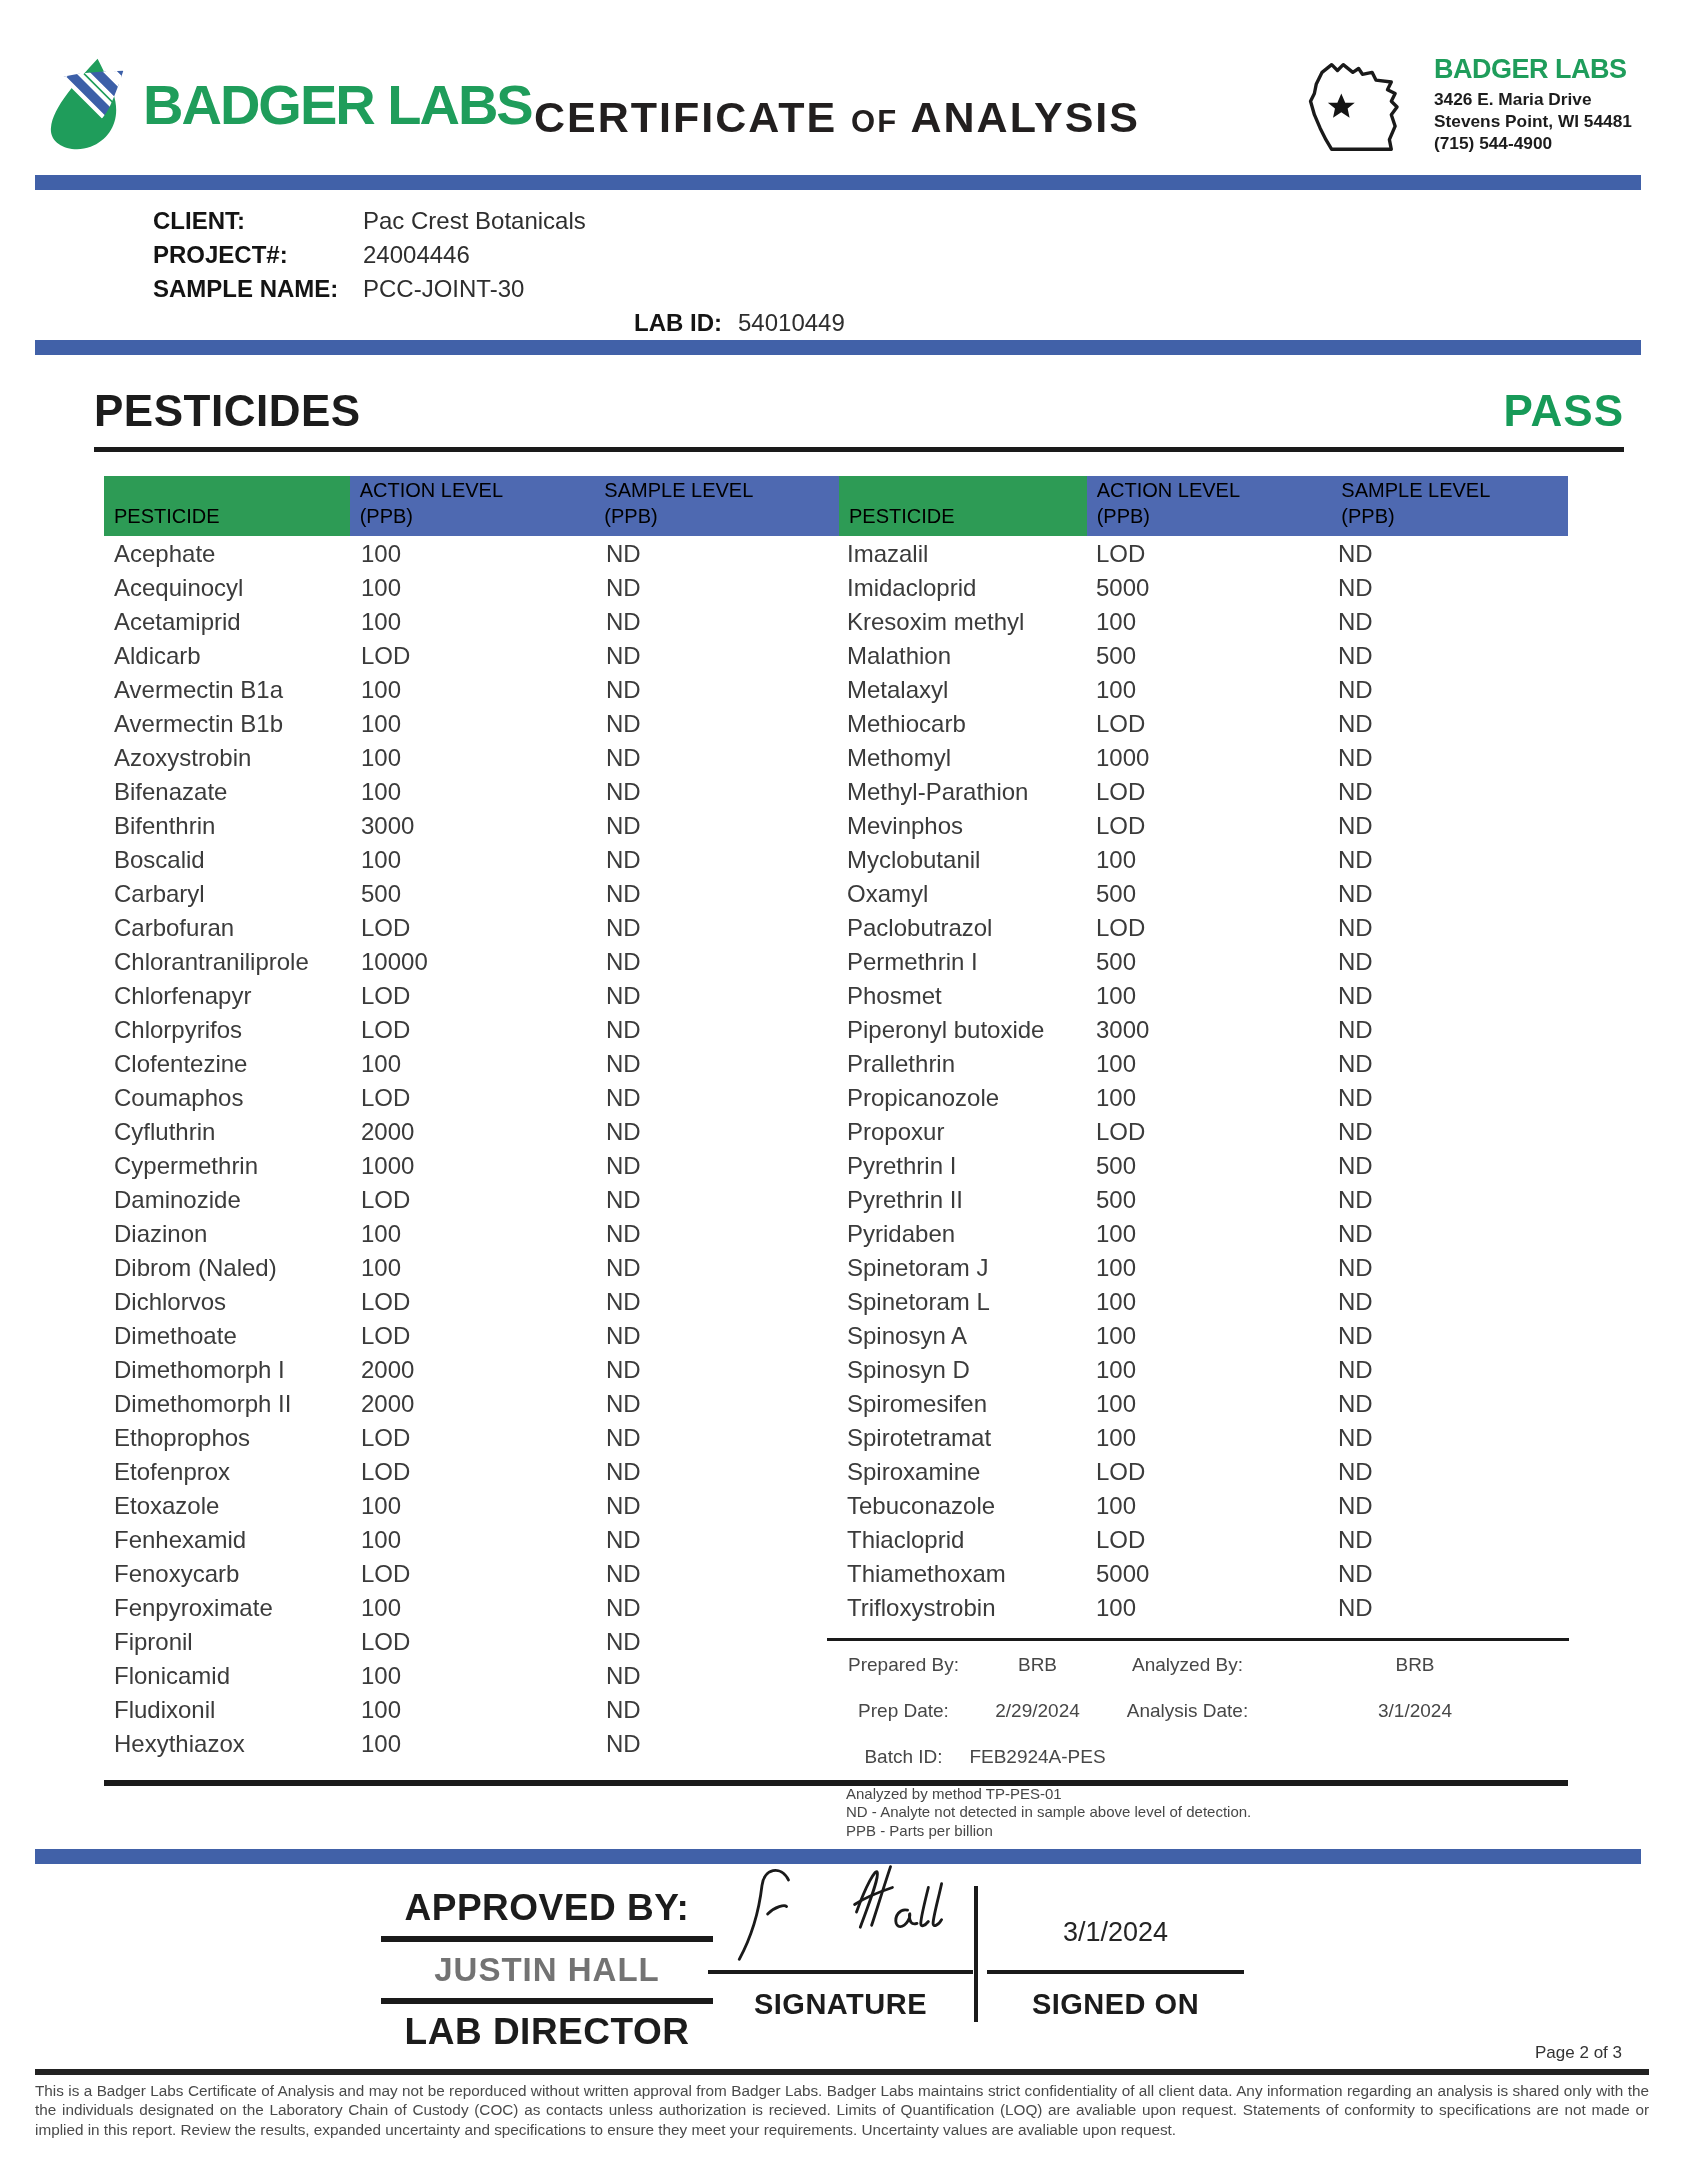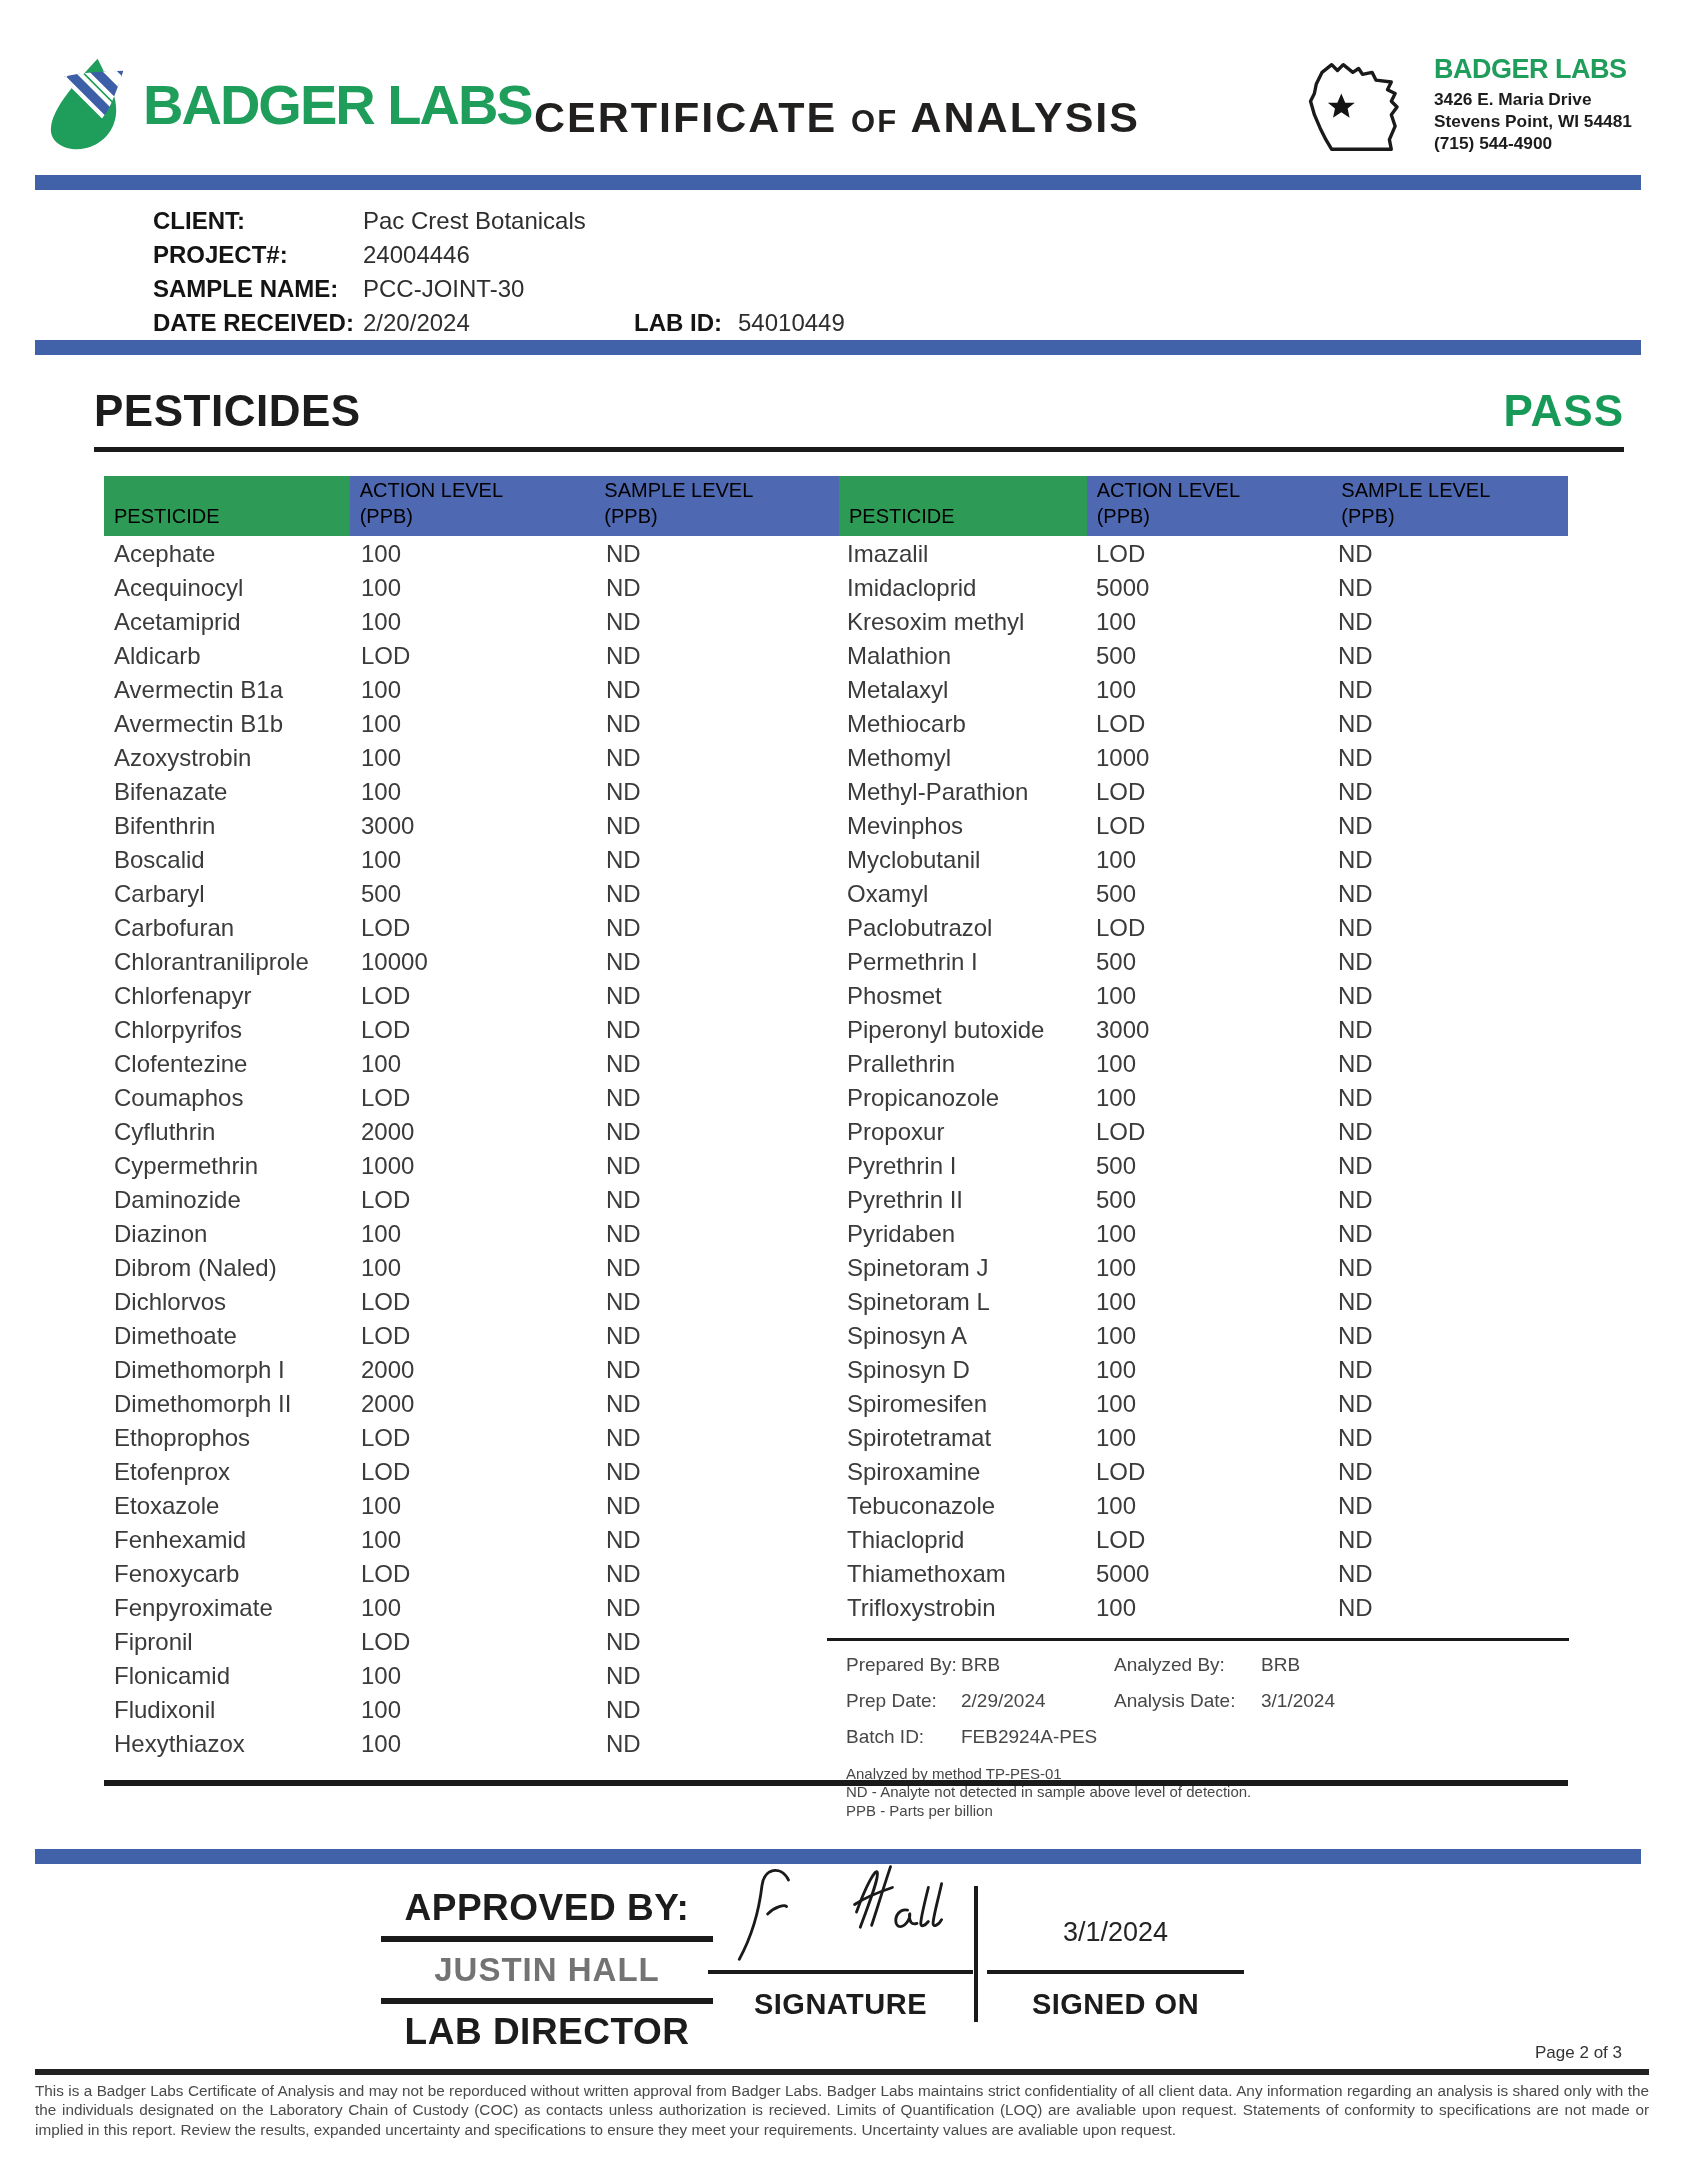--- a/index.html
+++ b/index.html
@@ -44,21 +44,21 @@
   .rows-right{left:839px;width:730px;}
   .trow{display:flex;height:34px;align-items:center;font-size:24px;color:#3b3b3b;}
   .rows-left .c-name{box-sizing:border-box;width:257px;padding-left:10px;}
   .rows-left .c-action{width:245px;}
   .rows-right .c-name{box-sizing:border-box;width:257px;padding-left:8px;}
   .rows-right .c-action{width:242px;}
   .right-divider{position:absolute;left:827px;top:1638px;width:742px;height:3px;background:#1a1a1a;}
   .table-bottom{position:absolute;left:104px;top:1780px;width:1464px;height:6px;background:#1a1a1a;}
   
   .analysis-info{position:absolute;left:846px;top:1653px;width:723px;color:#474747;}
-  .ai-grid{display:grid;grid-template-columns:115px 153px 147px auto;row-gap:12px;font-size:19px;line-height:24px;}
+  .ai-grid{display:grid;grid-template-columns:115px 153px 147px auto;row-gap:22px;font-size:19px;line-height:24px;text-align:center;}
   .ai-notes{margin-top:16px;font-size:15px;line-height:18.3px;color:#474747;}
   
   .approval-stack{position:absolute;left:381px;top:1887px;width:332px;text-align:center;}
   .approval-stack .ap-label{font-size:37px;font-weight:bold;color:#1c1c1c;letter-spacing:0.5px;}
   .approval-stack .rule{height:6px;background:#1a1a1a;margin:7px 0;}
   .approval-stack .ap-name{font-size:33px;font-weight:bold;color:#737373;letter-spacing:1px;padding:2px 0;}
   .sig-svg{position:absolute;left:713px;top:1861px;}
   .sig-line-left{position:absolute;left:708px;top:1970px;width:265px;height:4px;background:#1a1a1a;}
   .sig-line-right{position:absolute;left:987px;top:1970px;width:257px;height:4px;background:#1a1a1a;}
   .sig-vline{position:absolute;left:974px;top:1886px;width:4px;height:136px;background:#1a1a1a;}
@@ -123,24 +123,20 @@
       <span class="info-value">Pac Crest Botanicals</span>
     </div>
     <div class="info-row">
       <span class="info-label">PROJECT#:</span>
       <span class="info-value">24004446</span>
     </div>
     <div class="info-row">
       <span class="info-label">SAMPLE NAME:</span>
       <span class="info-value">PCC-JOINT-30</span>
     </div>
-    <div class="info-row">
-      <span class="info-label">DATE RECEIVED:</span>
-      <span class="info-value">2/20/2024</span>
-    </div>
   </div>
   <div class="labid-block">
     <span class="info-label">LAB ID:</span>
     <span class="info-value">54010449</span>
   </div>
 
   <div class="blue-bar bar-mid"></div>
 
   <div class="section-title">PESTICIDES</div>
   <div class="section-result">PASS</div>

